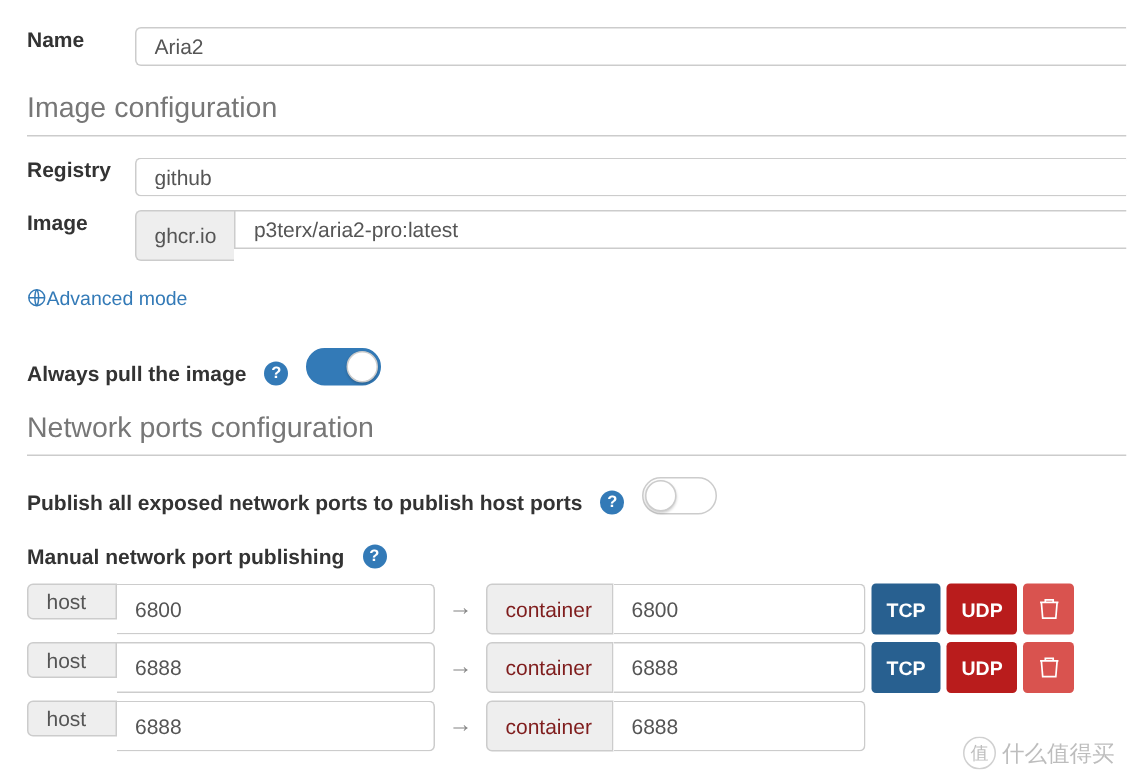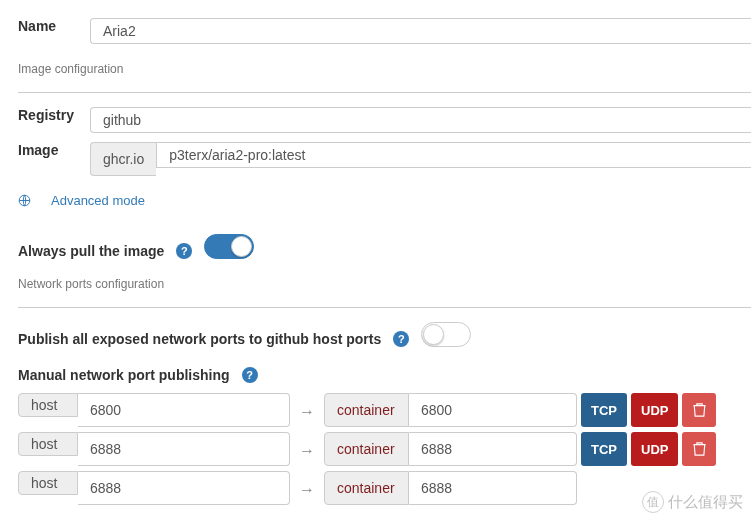--- a/index.html
+++ b/index.html
@@ -1,24 +1,24 @@
 <!DOCTYPE html>
 <html><head>
 <meta charset="utf-8">
 <style>
 *{box-sizing:border-box;margin:0;padding:0;font-family:"Segoe UI",Arial,sans-serif}
 body{background:#fff;padding:18px 0 18px 18px;font-size:14px;color:#333;width:751px}
 .form-row{display:flex;align-items:flex-start;margin-bottom:9px}
 .form-label{width:72px;font-weight:700;color:#333;font-size:14px;flex-shrink:0}
 .form-input{flex:1;height:26px;border:1px solid #ccc;border-radius:4px;padding:0 12px;font-size:14px;color:#555;background:#fff;border-right:none;border-top-right-radius:0;border-bottom-right-radius:0}
-.section-head{color:#777;font-size:12px;border-bottom:1px solid #ccc;padding-bottom:16px;margin:18px 0 14px 0;font-weight:400}
+.section-head{color:#777;font-size:19px;border-bottom:1px solid #ccc;padding-bottom:6px;margin:18px 0 14px 0;font-weight:400}
 .input-group{display:flex;flex:1}
 .input-addon{background:#eee;border:1px solid #ccc;border-right:none;padding:0 12px;height:34px;display:flex;align-items:center;color:#555;border-radius:4px 0 0 4px;font-size:14px}
 .input-group .form-input{border-radius:0}
-.adv-link{display:inline-flex;align-items:center;gap:20px;color:#337ab7;font-size:13px;cursor:pointer;margin-top:8px}
+.adv-link{display:inline-flex;align-items:center;gap:0;color:#337ab7;font-size:13px;cursor:pointer;margin-top:8px}
 .adv-link svg{width:13px;height:13px}
 .toggle-row{display:flex;align-items:flex-end;gap:12px;margin:24px 0 8px 0}
 .bold-label{font-weight:700;color:#333;font-size:14px}
 .help{width:16px;height:16px;border-radius:50%;background:#337ab7;color:#fff;display:inline-flex;align-items:center;justify-content:center;font-size:11px;font-weight:700;cursor:pointer}
 .switch{width:50px;height:25px;border-radius:999px;position:relative;cursor:pointer;border:1px solid #ccc}
 .switch-knob{width:21px;height:21px;border-radius:50%;background:#fff;position:absolute;top:1px;box-shadow:0 1px 2px rgba(0,0,0,.2);border:1px solid #ccc}
 .switch.on{background:#337ab7;border-color:#337ab7}
 .switch.on .switch-knob{right:1px}
 .switch.off{background:#fff}
 .switch.off .switch-knob{left:1px}
@@ -75,21 +75,21 @@
   <span class="bold-label">Always pull the image</span>
   <span class="help">?</span>
   <div class="switch on">
       <div class="switch-knob"></div>
     </div>
 </div>
 
 <div class="section-head">Network ports configuration</div>
 
 <div class="toggle-row" style="margin-top:14px">
-  <span class="bold-label">Publish all exposed network ports to github host ports</span>
+  <span class="bold-label">Publish all exposed network ports to publish host ports</span>
   <span class="help">?</span>
   <div class="switch off">
       <div class="switch-knob"></div>
     </div>
 </div>
 
 <div class="toggle-row" style="margin-top:20px;margin-bottom:10px">
   <span class="bold-label">Manual network port publishing</span>
   <span class="help">?</span>
 </div>

